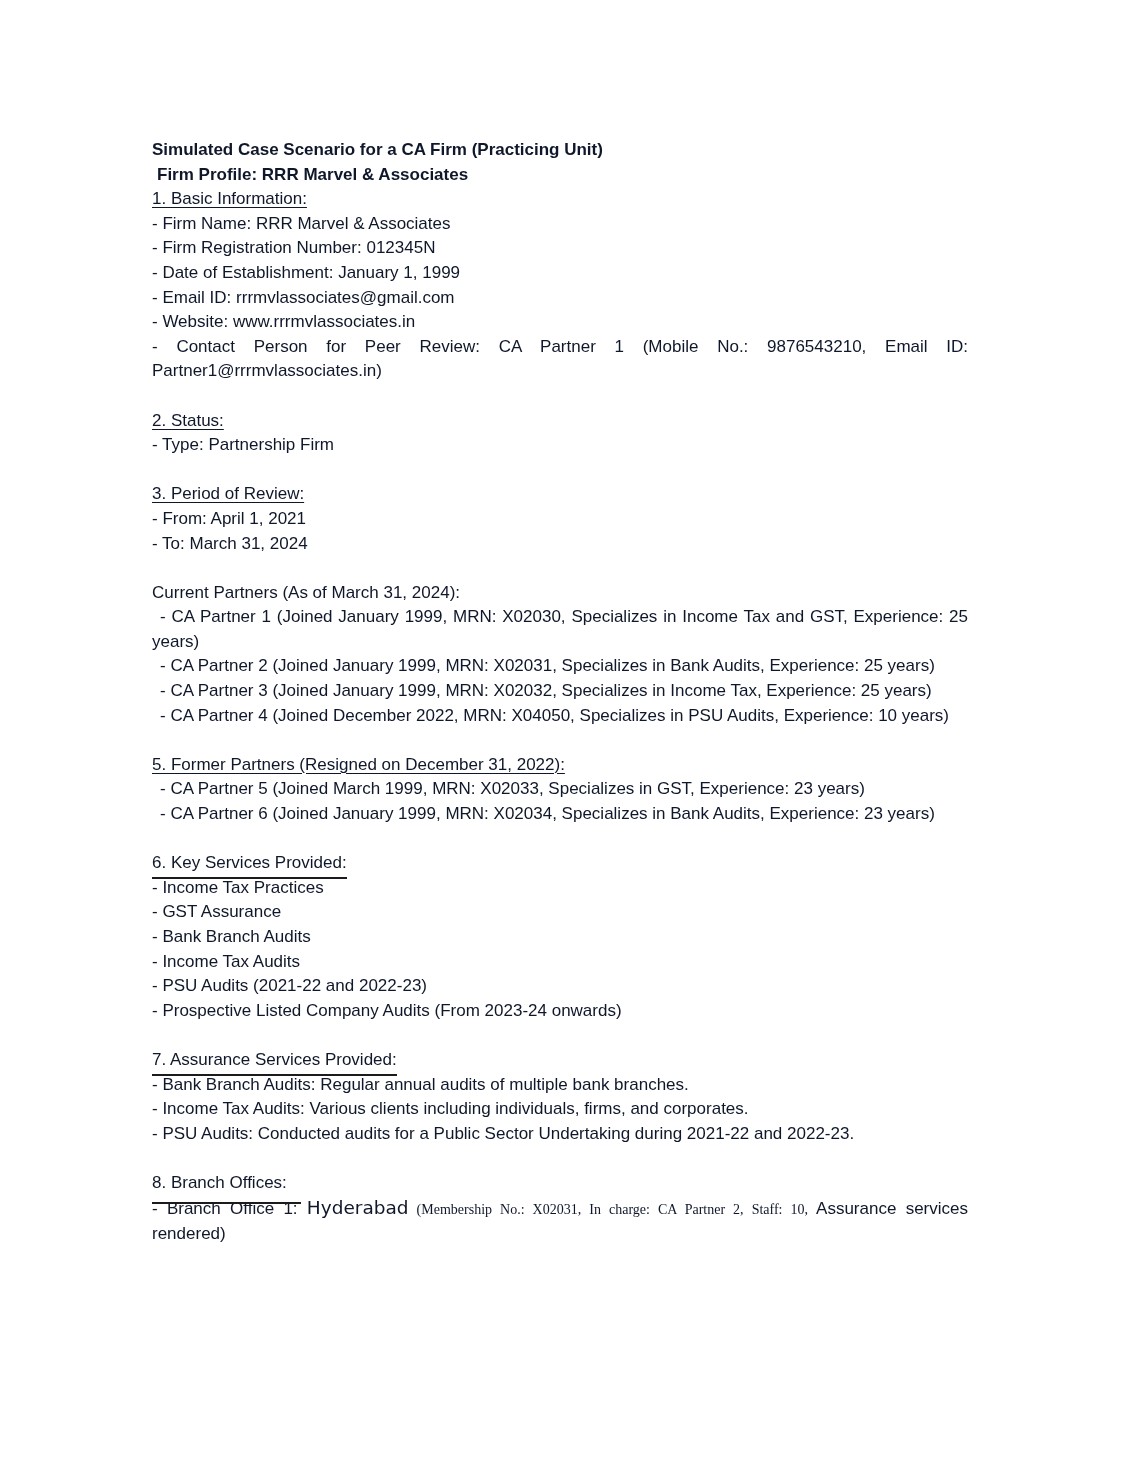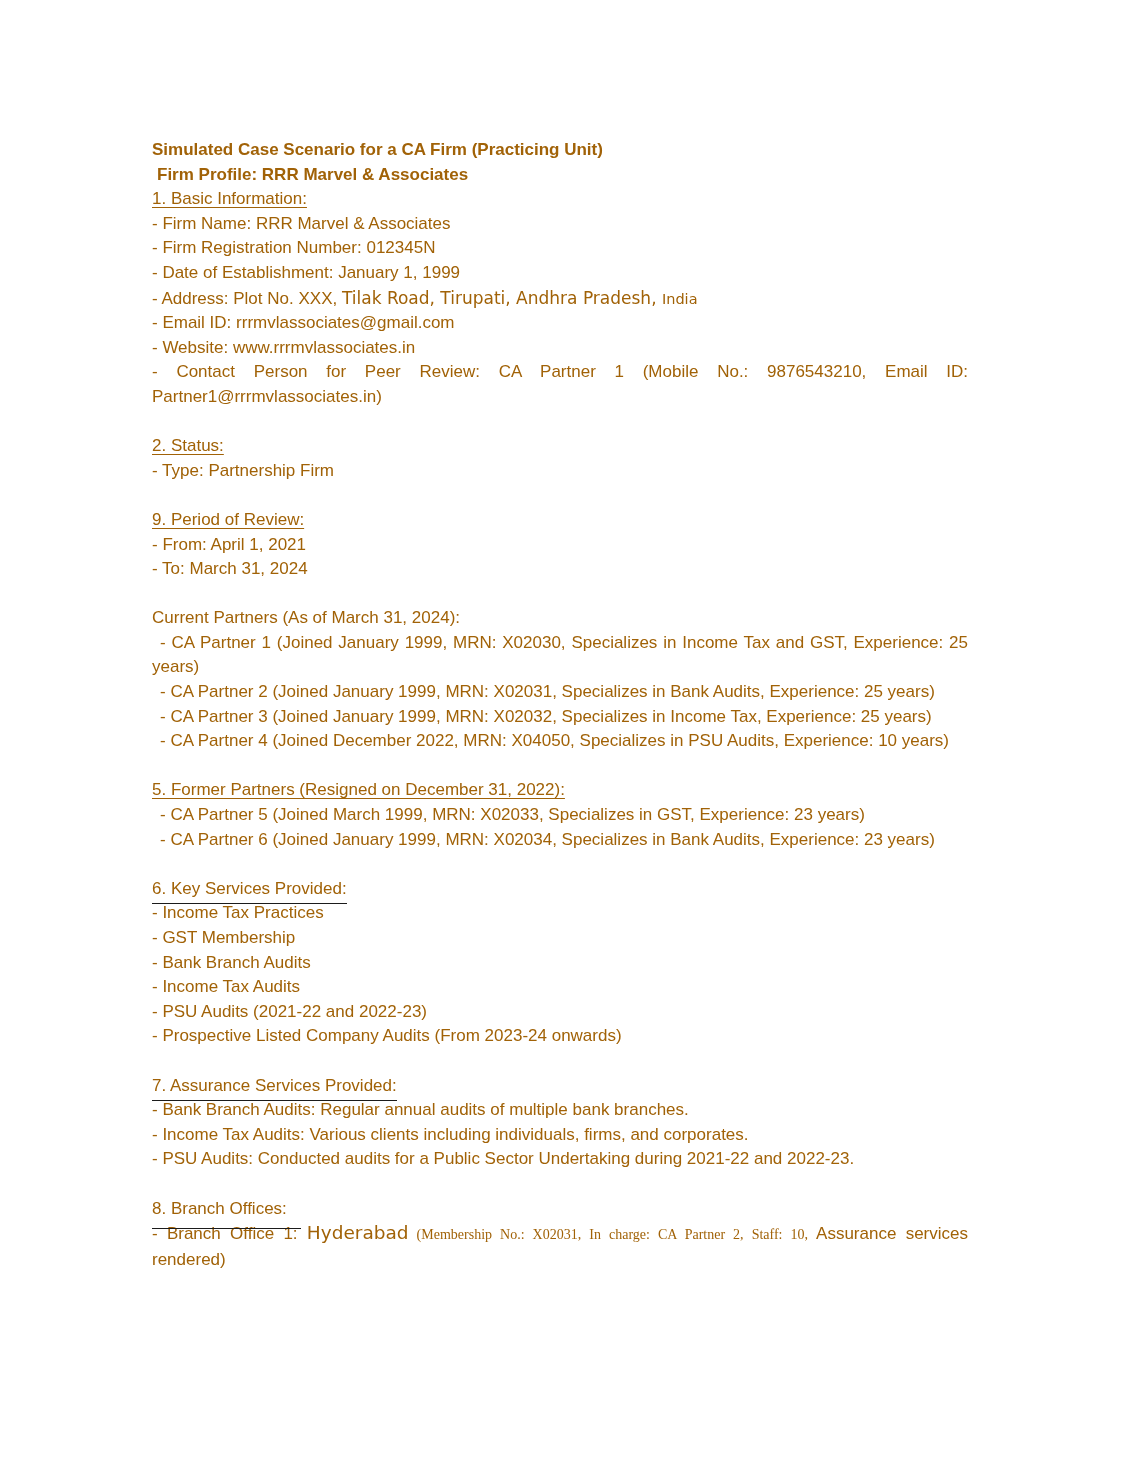--- a/index.html
+++ b/index.html
@@ -12,21 +12,21 @@
     width: 1134px;
     height: 1468px;
     background: #ffffff;
     overflow: hidden;
   }
   .content {
     position: absolute;
     left: 152px;
     top: 138px;
     width: 816px;
-    color: #a16207;
+    color: #0f172a;
     font-family: "Liberation Sans", sans-serif;
     font-size: 17px;
     line-height: 24.6px;
     text-align: justify;
   }
   p { margin: 0; }
   .bold { font-weight: 700; }
   .sp1 { padding-left: 5px; }            
   .ind { text-indent: 8px; }             
   .gap { height: 24.6px; }               
@@ -65,33 +65,32 @@
 <div class="page">
   <div class="content">
 
     <p class="bold">Simulated Case Scenario for a CA Firm (Practicing Unit)</p>
     <p class="bold sp1">Firm Profile: RRR Marvel &amp; Associates</p>
 
     <p><span class="hu">1. Basic Information:</span></p>
     <p>- Firm Name: RRR Marvel &amp; Associates</p>
     <p>- Firm Registration Number: 012345N</p>
     <p>- Date of Establishment: January 1, 1999</p>
-    <p><span>- Address: Plot No. XXX, </span><span class="alt">Tilak Road, Tirupati, Andhra Pradesh, </span><span class="alt-sm">India</span></p>
     <p>- Email ID: rrrmvlassociates@gmail.com</p>
     <p>- Website: www.rrrmvlassociates.in</p>
     <p>- Contact Person for Peer Review: CA Partner 1 (Mobile No.: 9876543210, Email ID: Partner1@rrrmvlassociates.in)</p>
 
     <div class="gap"></div>
 
     <p><span class="hu">2. Status:</span></p>
     <p>- Type: Partnership Firm</p>
 
     <div class="gap"></div>
 
-    <p><span class="hu">9. Period of Review:</span></p>
+    <p><span class="hu">3. Period of Review:</span></p>
     <p>- From: April 1, 2021</p>
     <p>- To: March 31, 2024</p>
 
     <div class="gap"></div>
 
     <p>Current Partners (As of March 31, 2024):</p>
     <p class="ind">- CA Partner 1 (Joined January 1999, MRN: X02030, Specializes in Income Tax and GST, Experience: 25 years)</p>
     <p class="ind">- CA Partner 2 (Joined January 1999, MRN: X02031, Specializes in Bank Audits, Experience: 25 years)</p>
     <p class="ind">- CA Partner 3 (Joined January 1999, MRN: X02032, Specializes in Income Tax, Experience: 25 years)</p>
     <p class="ind">- CA Partner 4 (Joined December 2022, MRN: X04050, Specializes in PSU Audits, Experience: 10 years)</p>
@@ -99,21 +98,21 @@
     <div class="gap"></div>
 
     <p><span class="hu">5. Former Partners (Resigned on December 31, 2022):</span></p>
     <p class="ind">- CA Partner 5 (Joined March 1999, MRN: X02033, Specializes in GST, Experience: 23 years)</p>
     <p class="ind">- CA Partner 6 (Joined January 1999, MRN: X02034, Specializes in Bank Audits, Experience: 23 years)</p>
 
     <div class="gap"></div>
 
     <p><span class="ul-low">6. Key Services Provided:</span></p>
     <p>- Income Tax Practices</p>
-    <p>- GST Membership</p>
+    <p>- GST Assurance</p>
     <p>- Bank Branch Audits</p>
     <p>- Income Tax Audits</p>
     <p>- PSU Audits (2021-22 and 2022-23)</p>
     <p>- Prospective Listed Company Audits (From 2023-24 onwards)</p>
 
     <div class="gap"></div>
 
     <p><span class="ul-low">7. Assurance Services Provided:</span></p>
     <p>- Bank Branch Audits: Regular annual audits of multiple bank branches.</p>
     <p>- Income Tax Audits: Various clients including individuals, firms, and corporates.</p>

